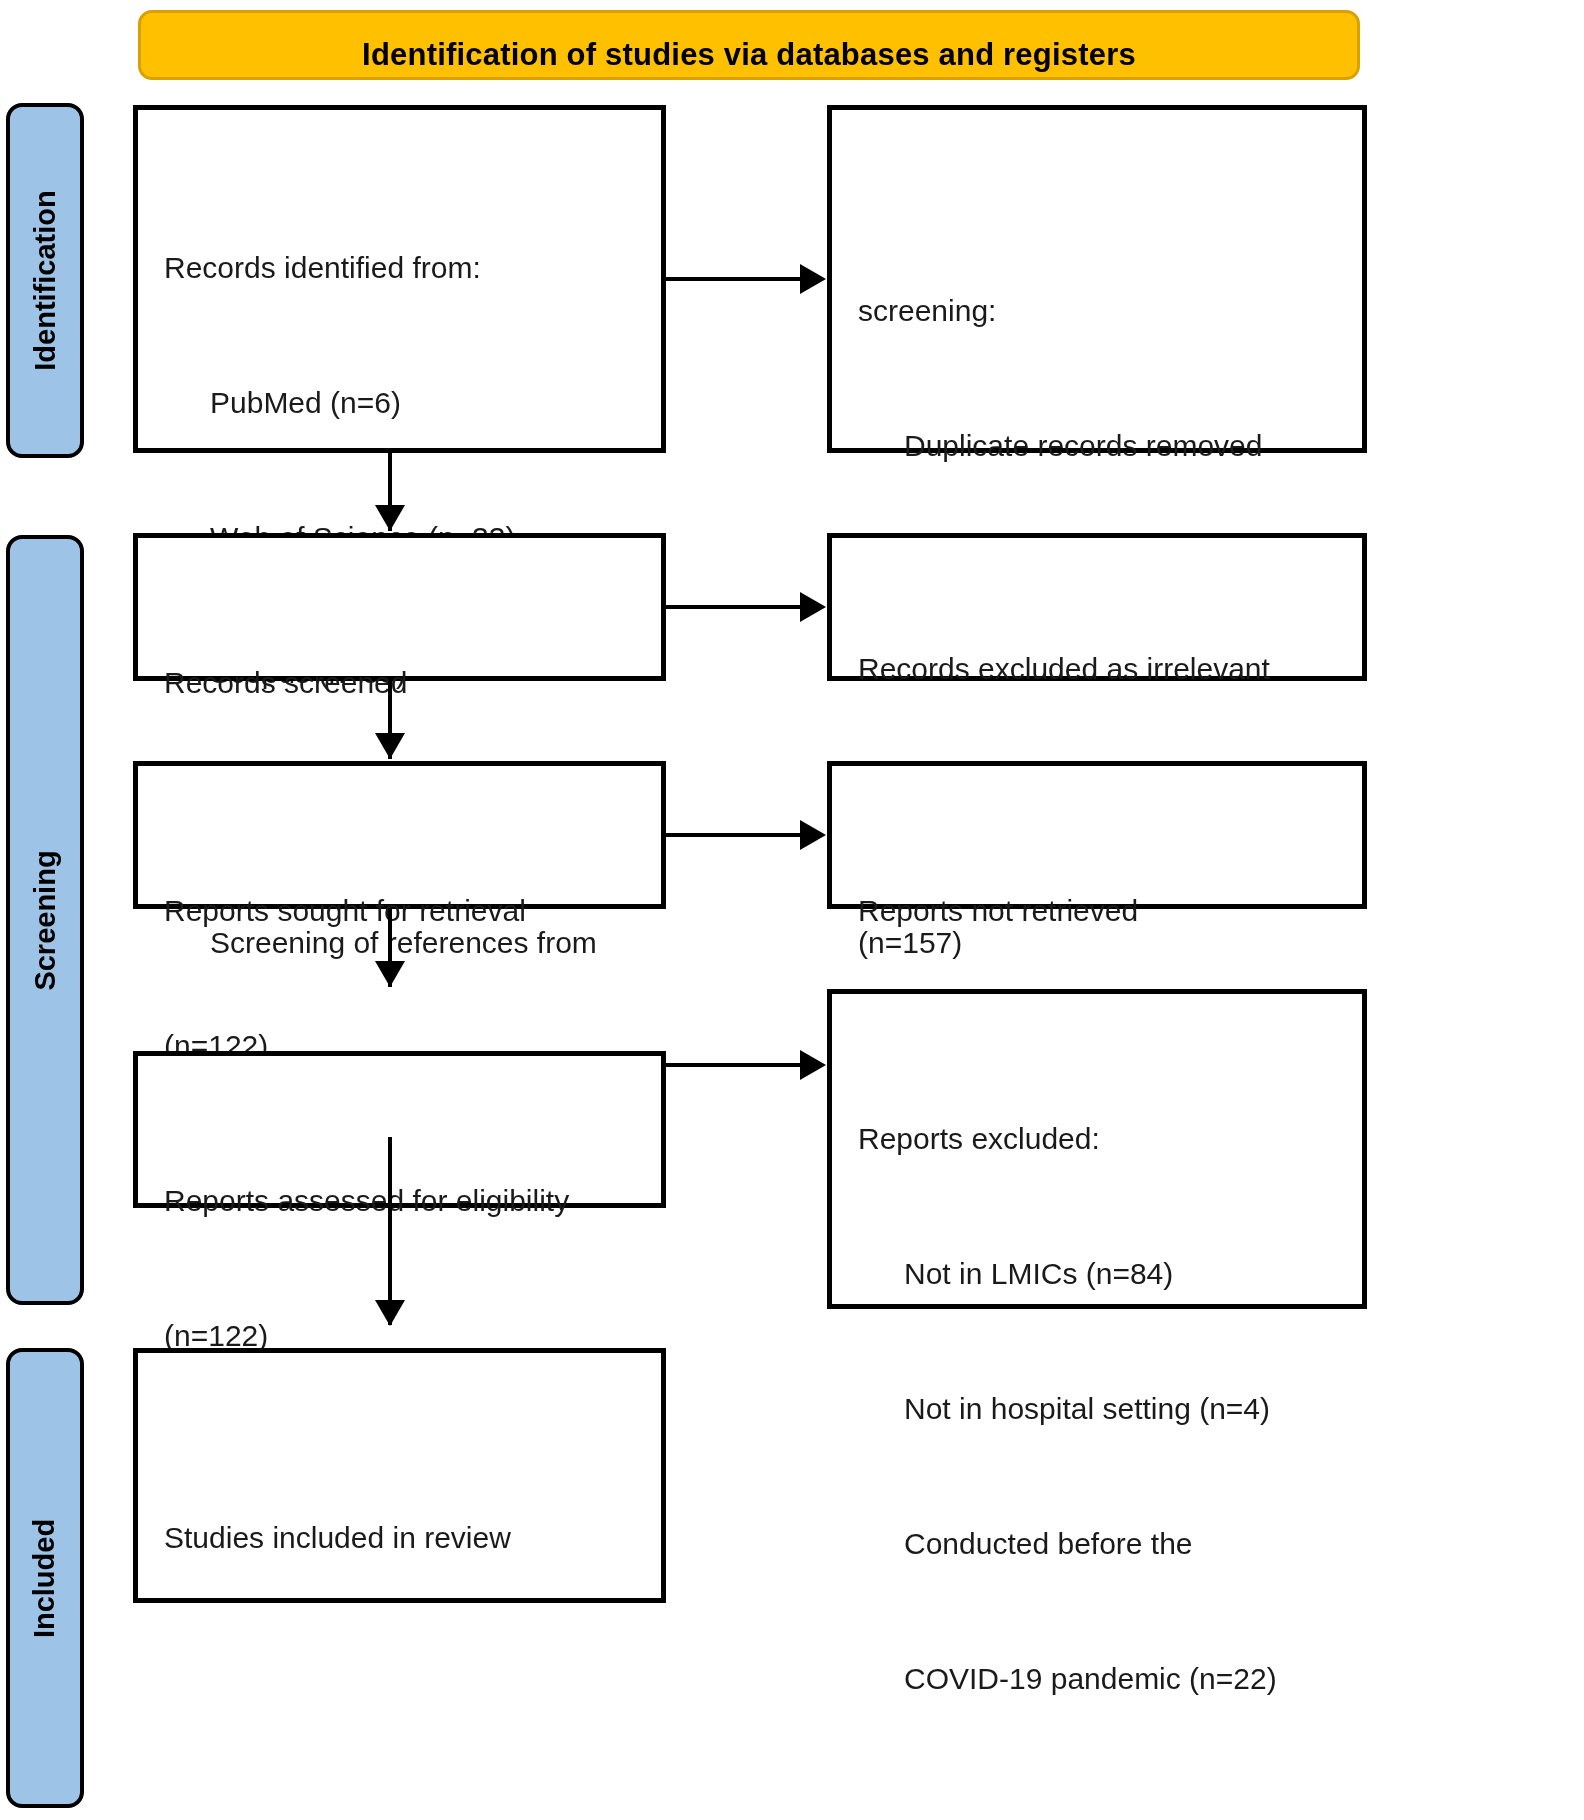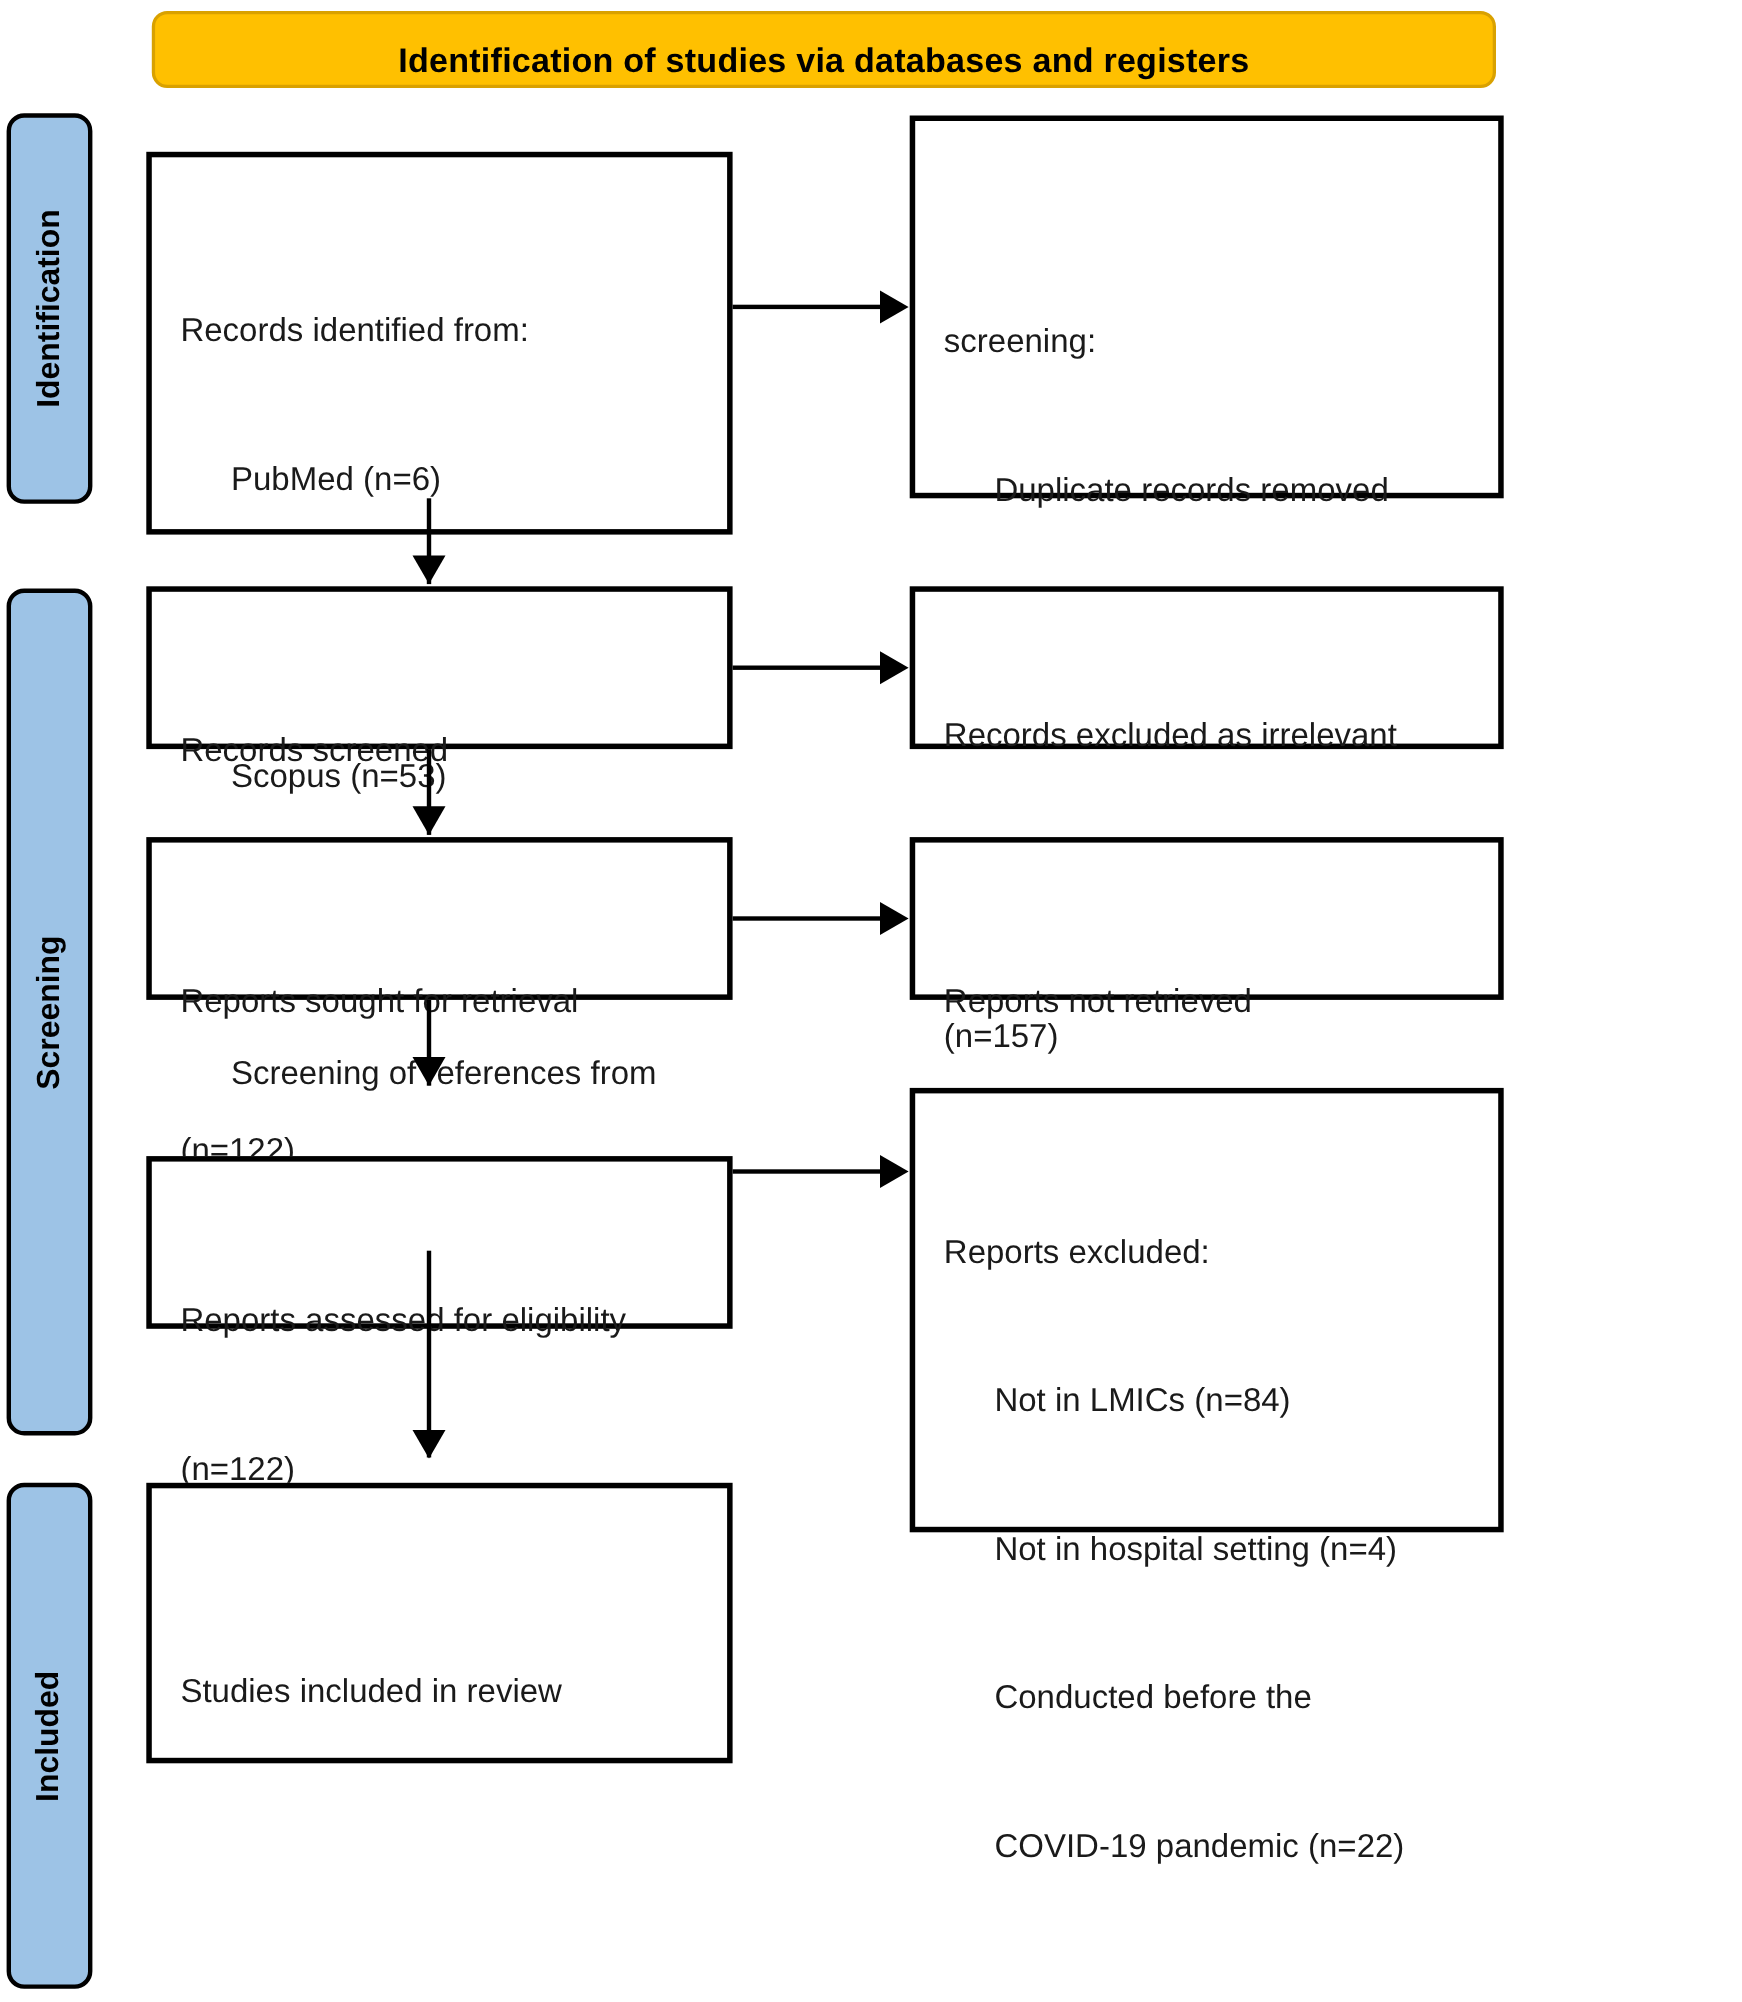--- a/index.html
+++ b/index.html
@@ -128,21 +128,21 @@
   </div>
 
   <div class="stage-pill" style="left:6px; top:535px; width:78px; height:770px;">
     <span class="stage-pill-label">Screening</span>
   </div>
 
   <div class="stage-pill" style="left:6px; top:1348px; width:78px; height:460px;">
     <span class="stage-pill-label">Included</span>
   </div>
 
-  <div class="flow-box" style="left:133px; top:105px; width:533px; height:348px;margin-top:33px;">
+  <div class="flow-box" style="left:133px; top:105px; width:533px; height:348px;">
     <div class="flow-box-text" style="top:45px;">
       <span class="ln">Records identified from:</span>
       <span class="ln sub">PubMed (n=6)</span>
       <span class="ln sub">Web of Science (n=33)</span>
       <span class="ln sub">Scopus (n=53)</span>
       <span class="ln sub">Google Scholar (n=200)</span>
       <span class="ln sub">Screening of references from</span>
       <span class="ln">included studies (n=3)</span>
     </div>
   </div>
@@ -202,21 +202,21 @@
   <div class="conn-v" style="left:388px; top:909px; height:78px;"></div>
   <div class="arrow-down" style="left:375px; top:961px;"></div>
 
   <div class="flow-box" style="left:133px; top:1032px; width:533px; height:157px;margin-top:19px;">
     <div class="flow-box-text" style="top:32px;">
       <span class="ln">Reports assessed for eligibility</span>
       <span class="ln">(n=122)</span>
     </div>
   </div>
 
-  <div class="flow-box" style="left:827px; top:989px; width:540px; height:404px;">
+  <div class="flow-box" style="left:827px; top:989px; width:540px; height:320px;">
     <div class="flow-box-text" style="top:32px;">
       <span class="ln">Reports excluded:</span>
       <span class="ln sub">Not in LMICs (n=84)</span>
       <span class="ln sub">Not in hospital setting (n=4)</span>
       <span class="ln sub">Conducted before the</span>
       <span class="ln sub">COVID-19 pandemic (n=22)</span>
     </div>
   </div>
 
   <div class="conn-h" style="left:666px; top:1063px; width:135px;"></div>

